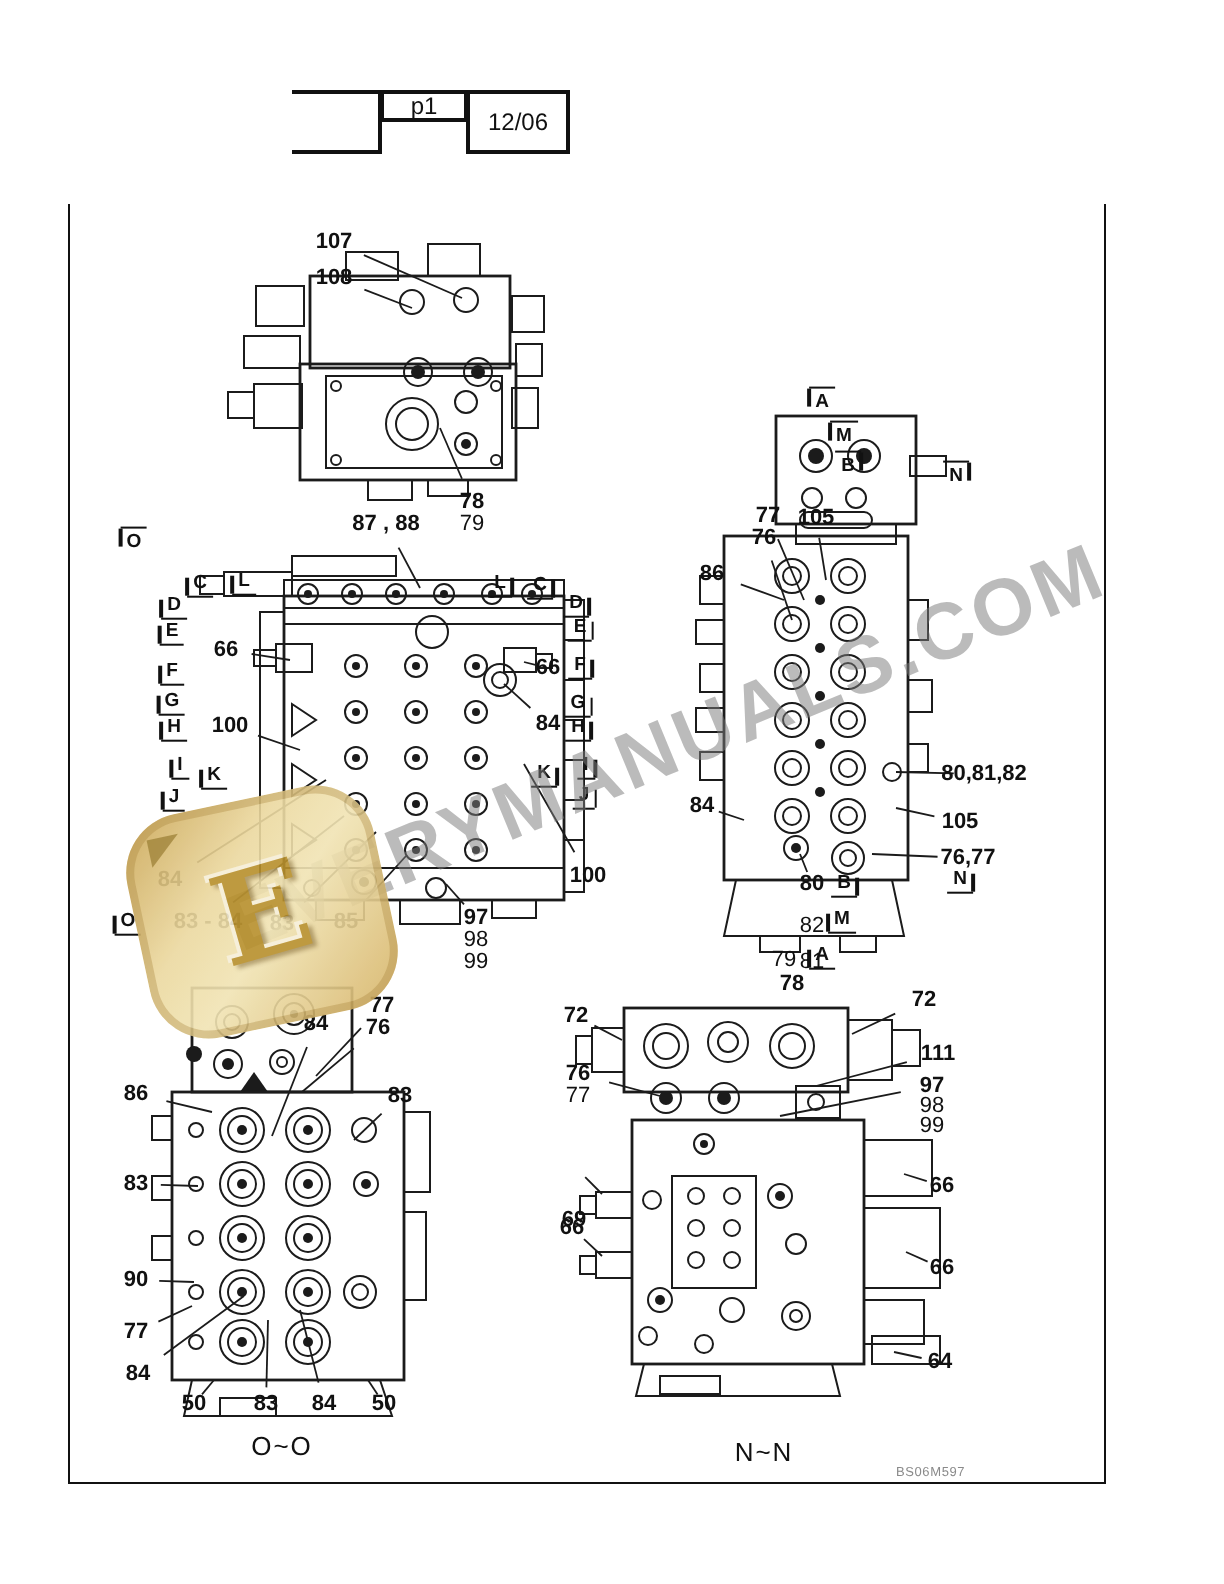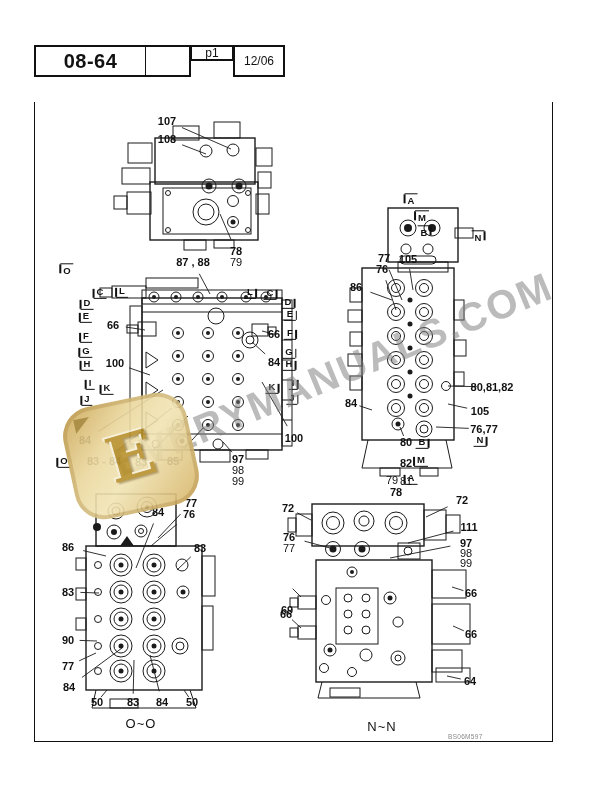--- a/index.html
+++ b/index.html
@@ -48,23 +48,20 @@
   .wm-logo::before{content:"";position:absolute;left:14px;top:10px;width:0;height:0;
     border-left:16px solid #8f6f1d;border-bottom:14px solid transparent;opacity:.7;}
   .wm-logo span{font-family:"DejaVu Serif",serif;font-weight:700;font-size:62px;color:#b8902c;
     text-shadow:-2px -2px 0 #f6eed6,2px 2px 2px rgba(90,60,0,.45);transform:rotate(-4deg);}
 </style>
 </head>
 <body>
 
 <div class="page">
 
-  <div class="hbox hbox-page">
-    <span>08-64</span>
-  </div>
   <div class="hbox hbox-empty"></div>
   <div class="hbox hbox-rev">
     <span>p1</span>
   </div>
   <div class="hbox hbox-date">
     <span>12/06</span>
   </div>
 
 
   <div class="frame"></div>
@@ -426,21 +423,21 @@
       <div class="callout" style="left: 384px; top: 258px;">77</div>
       <div class="callout" style="left: 382px; top: 269px;">76</div>
       <div class="callout" style="left: 408px; top: 259px;">105</div>
       <div class="callout" style="left: 356px; top: 287px;">86</div>
       <div class="callout" style="left: 351px; top: 403px;">84</div>
       <div class="callout" style="left: 492px; top: 387px;">80,81,82</div>
       <div class="callout" style="left: 480px; top: 411px;">105</div>
       <div class="callout" style="left: 484px; top: 429px;">76,77</div>
       <div class="callout" style="left: 406px; top: 442px; text-align: right;">80</div>
       <div class="callout reg" style="left: 406px; top: 453px; margin-top: 28px;">81</div>
-      <div class="callout reg" style="left: 406px; top: 463px; font-weight: bold;">82</div>
+      <div class="callout reg" style="left: 406px; top: 463px;">82</div>
       <div class="callout reg" style="left: 392px; top: 480px;">79</div>
       <div class="callout" style="left: 396px; top: 492px;">78</div>
       <div class="callout" style="left: 158px; top: 512px;">84</div>
       <div class="callout" style="left: 191px; top: 503px;">77</div>
       <div class="callout" style="left: 189px; top: 514px;">76</div>
       <div class="callout" style="left: 68px; top: 547px;">86</div>
       <div class="callout" style="left: 200px; top: 548px;">83</div>
       <div class="callout" style="left: 68px; top: 592px;">83</div>
       <div class="callout" style="left: 68px; top: 640px;">90</div>
       <div class="callout" style="left: 68px; top: 666px;">77</div>

